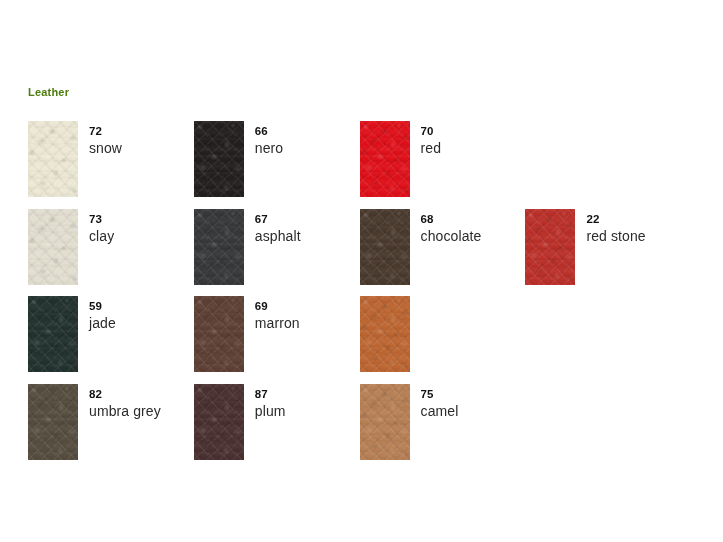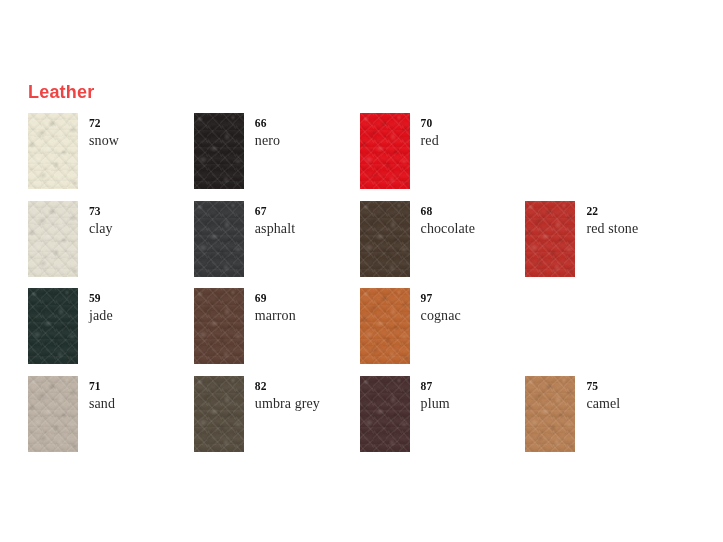--- a/index.html
+++ b/index.html
@@ -21,33 +21,32 @@
     left: 0; top: 0;
     width: 723px;
     height: 542px;
     background: #ffffff;
   }
 
   .page-title {
     position: absolute;
     left: 28px;
     top: 82px;
-    font-size: 18px;
+    font-size: 11px;
     font-weight: bold;
     letter-spacing: 0.2px;
-    color: #ef4444;
+    color: #4d7c0f;
     line-height: 20px;
   }
 
   .swatch-grid {
     position: absolute;
     left: 28px;
-    top: 113px;
+    top: 121px;
     width: 670px;
-    font-family: Liberation Serif, serif;
   }
 
   .swatch-row {
     display: flex;
     height: 87.5px;
   }
 
   .swatch-cell {
     width: 165.8px;
     display: flex;
@@ -211,37 +210,24 @@
           </div>
         <div class="swatch-info">
           <div class="swatch-code">69</div>
           <div class="swatch-name">marron</div>
         </div>
       </div>
       <div class="swatch-cell">
         <div class="swatch-chip" style="background-color: rgb(189, 102, 50);">
             <div class="grain"></div>
           </div>
-        <div class="swatch-info">
-          <div class="swatch-code">97</div>
-          <div class="swatch-name">cognac</div>
-        </div>
-      </div>
-    </div>
-
-    <div class="swatch-row">
-      <div class="swatch-cell">
-        <div class="swatch-chip" style="background-color: rgb(189, 178, 165);">
-            <div class="grain"></div>
-          </div>
-        <div class="swatch-info">
-          <div class="swatch-code">71</div>
-          <div class="swatch-name">sand</div>
-        </div>
-      </div>
+      </div>
+    </div>
+
+    <div class="swatch-row">
       <div class="swatch-cell">
         <div class="swatch-chip" style="background-color: rgb(86, 77, 63);">
             <div class="grain"></div>
           </div>
         <div class="swatch-info">
           <div class="swatch-code">82</div>
           <div class="swatch-name">umbra grey</div>
         </div>
       </div>
       <div class="swatch-cell">

